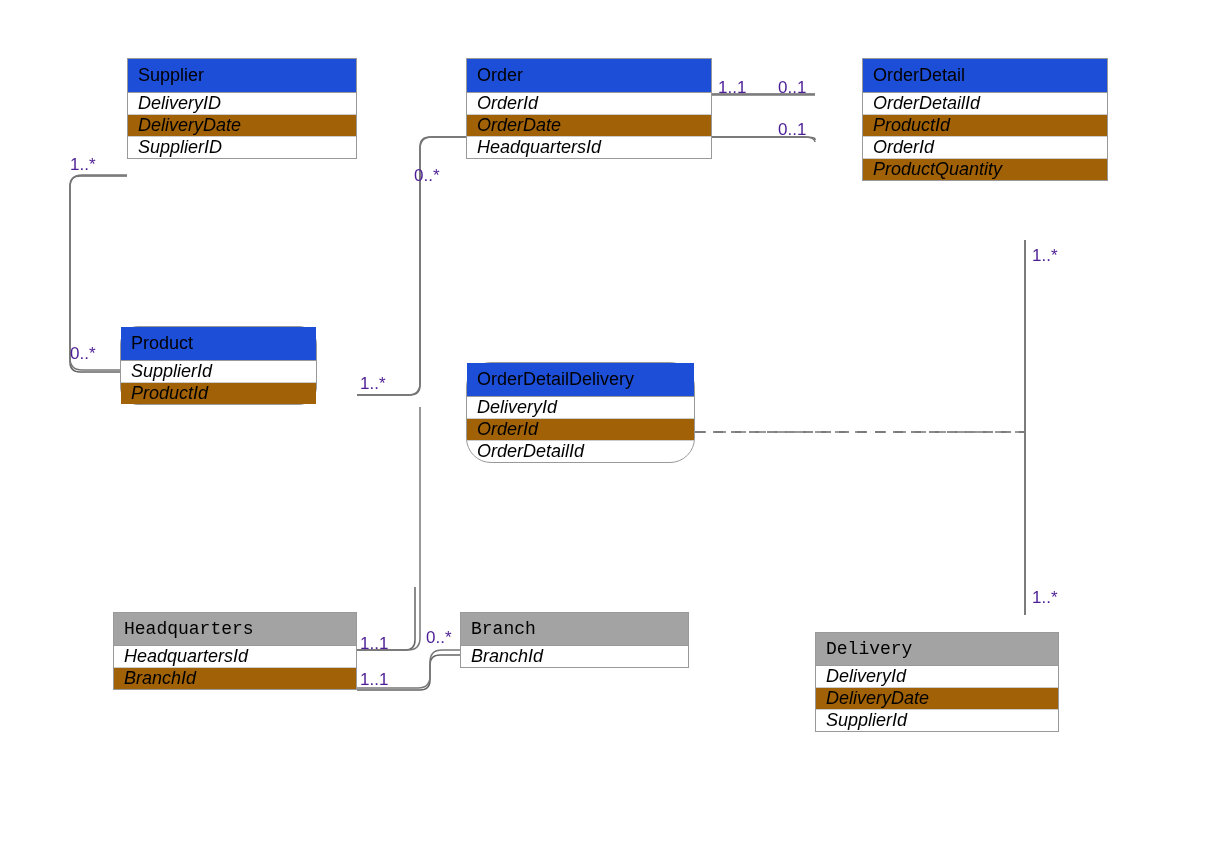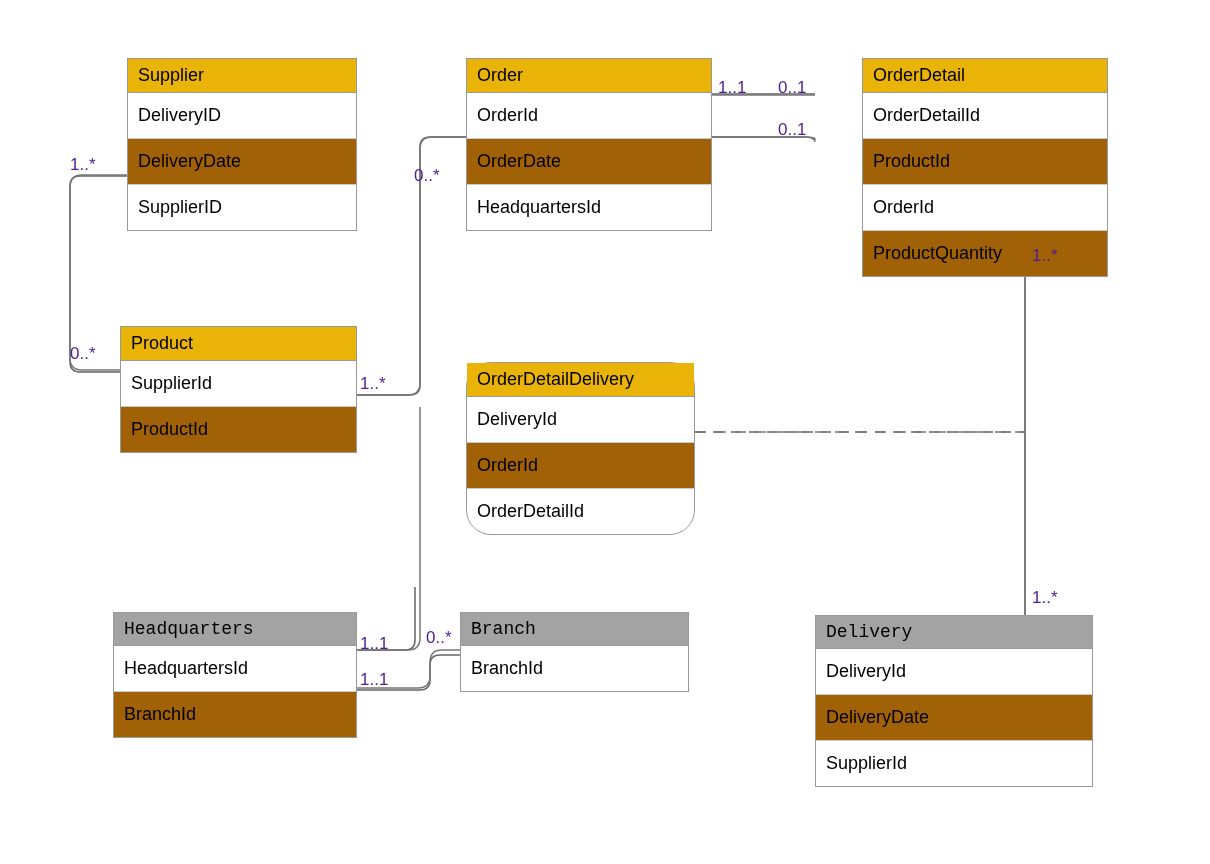--- a/index.html
+++ b/index.html
@@ -15,26 +15,27 @@
   .entity {
     position: absolute;
     border: 1px solid #999;
     background: #fff;
   }
   .entity-header {
     padding: 6px 10px;
     font-size: 18px;
     border-bottom: 1px solid #999;
   }
-  .header-orange { background: #eab308; }
+  .header-orange { background: #1d4ed8; }
   .header-peach  { background: #a3a3a3; font-family: Liberation Mono, monospace; }
   .attr {
-    padding: 12px 10px;
+    padding: 0 10px;
     font-size: 18px;
     border-bottom: 1px solid #ccc;
+    font-style: italic;
   }
   .attr:last-child { border-bottom: none; }
   .attr.alt { background: #a16207; }
   svg.connectors {
     position: absolute;
     left: 0; top: 0;
     width: 1210px; height: 864px;
     pointer-events: none;
   }
   .mult {
@@ -98,21 +99,21 @@
 </div>
 
 <div class="entity" style="left:862px; top:58px; width:246px;">
   <div class="entity-header header-orange">OrderDetail</div>
   <div class="attr">OrderDetailId</div>
   <div class="attr alt">ProductId</div>
   <div class="attr">OrderId</div>
   <div class="attr alt">ProductQuantity</div>
 </div>
 
-<div class="entity" style="left:120px; top:326px; width:237px;">
+<div class="entity" style="left:120px; top:326px; width:197px;border-radius:18px;">
   <div class="entity-header header-orange">Product</div>
   <div class="attr">SupplierId</div>
   <div class="attr alt">ProductId</div>
 </div>
 
 <div class="entity" style="left:466px; top:362px; width:229px;border-radius:25px;">
   <div class="entity-header header-orange">OrderDetailDelivery</div>
   <div class="attr">DeliveryId</div>
   <div class="attr alt">OrderId</div>
   <div class="attr">OrderDetailId</div>
@@ -122,21 +123,21 @@
   <div class="entity-header header-peach">Headquarters</div>
   <div class="attr">HeadquartersId</div>
   <div class="attr alt">BranchId</div>
 </div>
 
 <div class="entity" style="left:460px; top:612px; width:229px;">
   <div class="entity-header header-peach">Branch</div>
   <div class="attr">BranchId</div>
 </div>
 
-<div class="entity" style="left:815px; top:615px; width:278px;">
+<div class="entity" style="left:815px; top:632px; width:244px;">
   <div class="entity-header header-peach">Delivery</div>
   <div class="attr">DeliveryId</div>
   <div class="attr alt">DeliveryDate</div>
   <div class="attr">SupplierId</div>
 </div>
 
 <div class="mult" style="left:70px; top:155px;">1..*</div>
 <div class="mult" style="left:70px; top:344px;">0..*</div>
 <div class="mult" style="left:360px; top:374px;">1..*</div>
 <div class="mult" style="left:718px; top:78px;">1..1</div>

